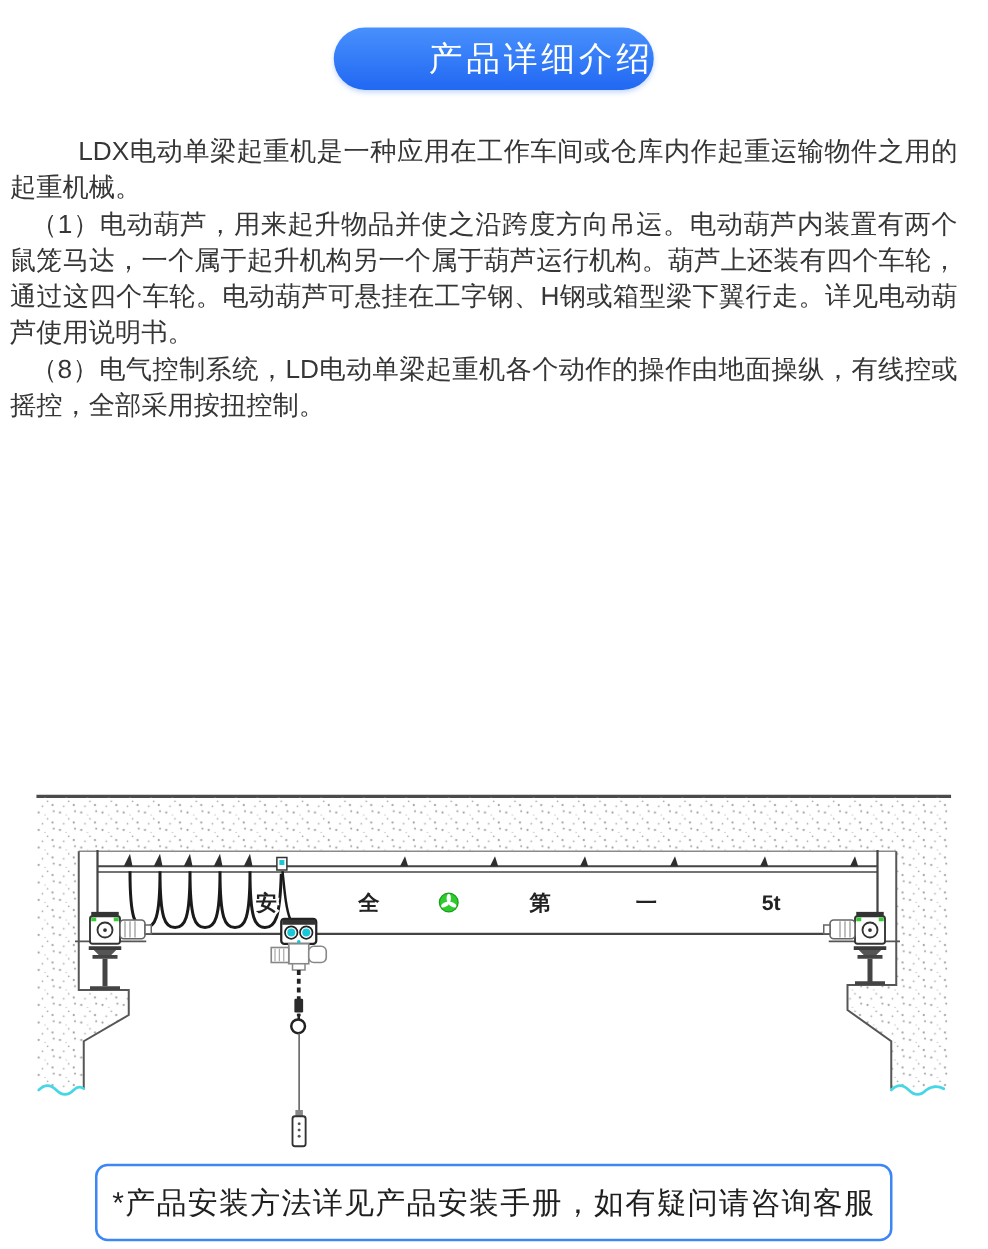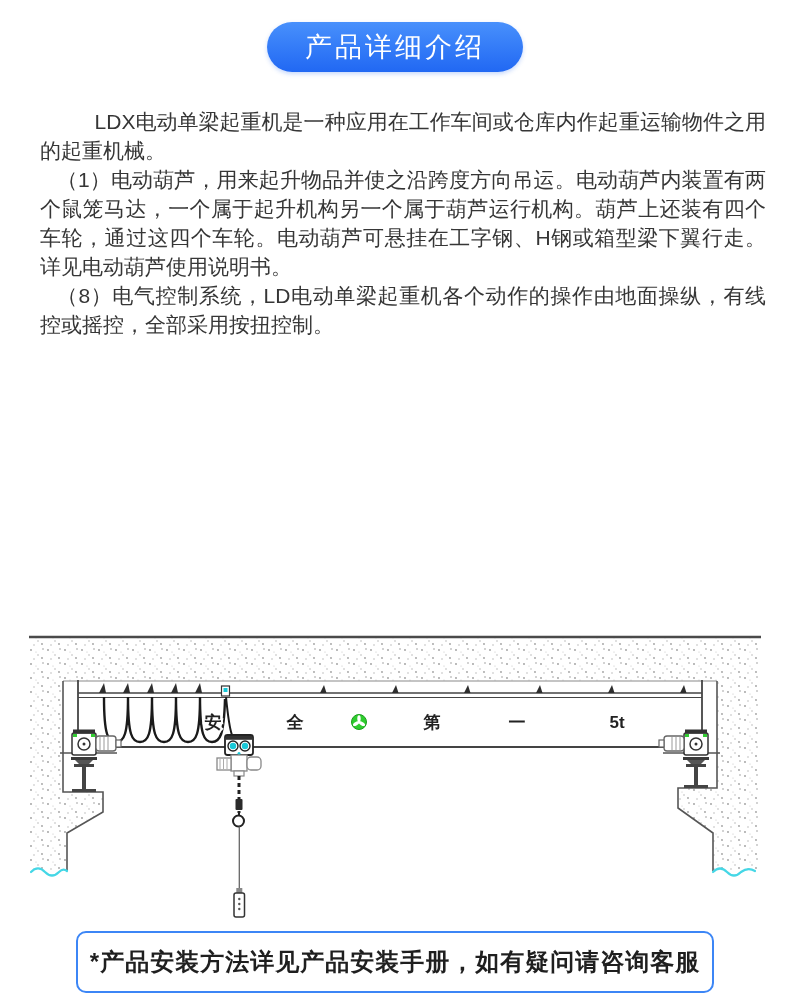--- a/index.html
+++ b/index.html
@@ -6,42 +6,42 @@
   body{
     width:790px;height:999px;position:relative;background:#ffffff;overflow:hidden;
     font-family:"Liberation Sans","DejaVu Sans",sans-serif;
   }
   
   .title-pill{
     position:absolute;top:22px;left:50%;transform:translateX(-50%);
     width:256px;height:50px;border-radius:26px;
     background:linear-gradient(180deg,#4890fc 0%,#2168f3 100%);
     color:#ffffff;font-size:27px;letter-spacing:3px;font-weight:500;
-    display:flex;align-items:center;justify-content:center;
+    display:flex;align-items:center;justify-content:flex-end;
     box-shadow:0 2px 4px rgba(33,104,243,.25);
   }
   
   .content{
-    position:absolute;top:107px;left:40px;right:24px;
+    position:absolute;top:107px;left:8px;right:24px;
     font-size:21px;line-height:29px;color:#363636;text-align:justify;
   }
   .content p{margin:0;}
   .ind-large{text-indent:2.6em;}
   .ind-small{text-indent:0.8em;}
   .gap-top{margin-top:22px !important;}
   
   .diagram{position:absolute;left:29px;top:633px;width:732px;height:292px;}
   .beam-label{font-size:17px;font-weight:600;fill:#222;paint-order:stroke;stroke:#fff;stroke-width:4px;}
   .beam-label-cap{font-weight:700;}
   
   .footer-note{
     position:absolute;left:76px;right:76px;top:931px;height:58px;
     border:2px solid #3c86f6;border-radius:10px;background:#fff;
     display:flex;align-items:center;justify-content:center;
-    font-size:24px;font-weight:700;color:#1f1f1f;letter-spacing:1px;
+    font-size:24px;font-weight:400;color:#1f1f1f;letter-spacing:1px;
   }
 </style>
 </head>
 <body>
 
 <div class="title-pill">
   <span>产品详细介绍</span>
 </div>
 
 <div class="content">

